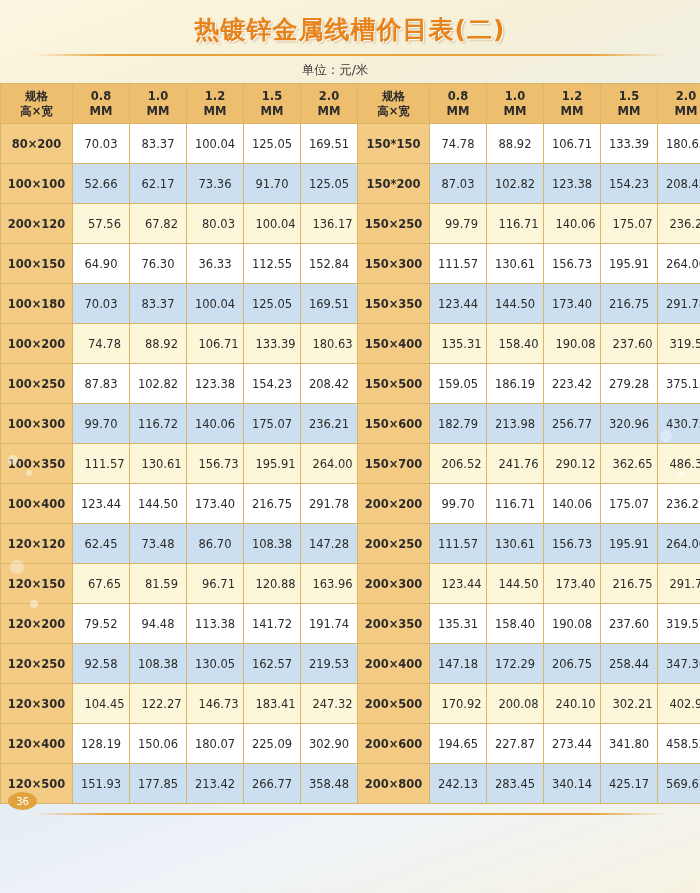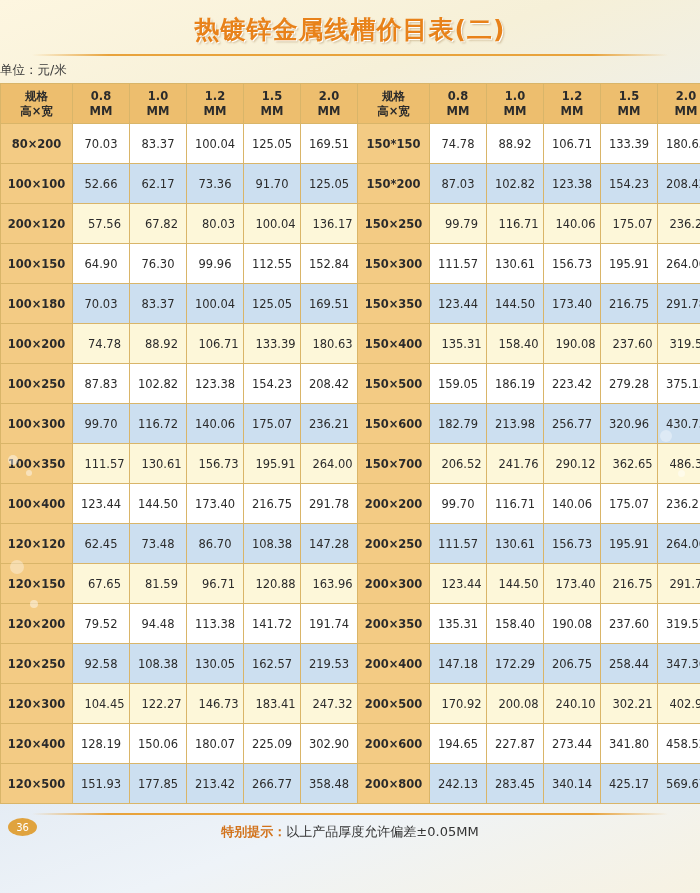--- a/index.html
+++ b/index.html
@@ -26,21 +26,21 @@
     font-family:"DejaVu Sans","Liberation Sans",sans-serif;
     font-size:25px;font-weight:bold;letter-spacing:1px;
     color:#e8821a;
     text-shadow:1px 1px 0 #ffffff, 2px 2px 2px rgba(120,70,0,0.28);
   }
   .title-rule{
     width:636px;height:2px;margin:8px auto 0;
     background:linear-gradient(90deg,rgba(230,150,40,0) 0%,#e8a33c 12%,#e8a33c 88%,rgba(230,150,40,0) 100%);
   }
   .unit{
-    text-align:left;padding:6px 30px 4px 0;
+    text-align:center;padding:6px 30px 4px 0;
     font-size:12.5px;color:#3a3a3a;
     font-family:"DejaVu Sans","Liberation Sans",sans-serif;
   }
 
   table.price{
     border-collapse:collapse;
     margin:0 auto;
     width:640px;
     table-layout:fixed;
     border:1px solid #c99a3e;
@@ -221,21 +221,21 @@
         <td class="v-y">99.79</td>
         <td class="v-y">116.71</td>
         <td class="v-y">140.06</td>
         <td class="v-y">175.07</td>
         <td class="v-y">236.21</td>
       </tr>
       <tr>
         <td class="spec">100×150</td>
         <td class="v-w">64.90</td>
         <td class="v-w">76.30</td>
-        <td class="v-w">99.96</td>
+        <td class="v-w">36.33</td>
         <td class="v-w">112.55</td>
         <td class="v-w">152.84</td>
         <td class="spec">150×300</td>
         <td class="v-w">111.57</td>
         <td class="v-w">130.61</td>
         <td class="v-w">156.73</td>
         <td class="v-w">195.91</td>
         <td class="v-w">264.00</td>
       </tr>
       <tr>
@@ -418,17 +418,14 @@
         <td class="v-b">283.45</td>
         <td class="v-b">340.14</td>
         <td class="v-b">425.17</td>
         <td class="v-b">569.67</td>
       </tr>
     </tbody>
 </table>
 
 <div class="footer">
   <div class="footer-line"></div>
-  <div class="note">
-    <b>特别提示：</b><span>以上产品厚度允许偏差±0.05MM</span>
-  </div>
   <div class="page-badge">36</div>
 </div>
 
 </body></html>

